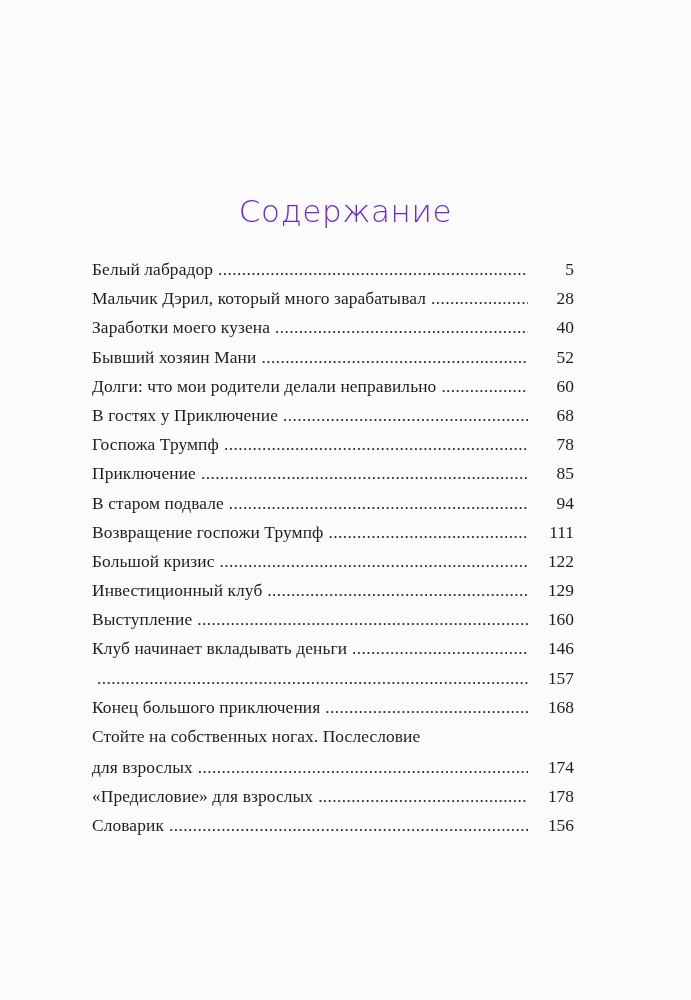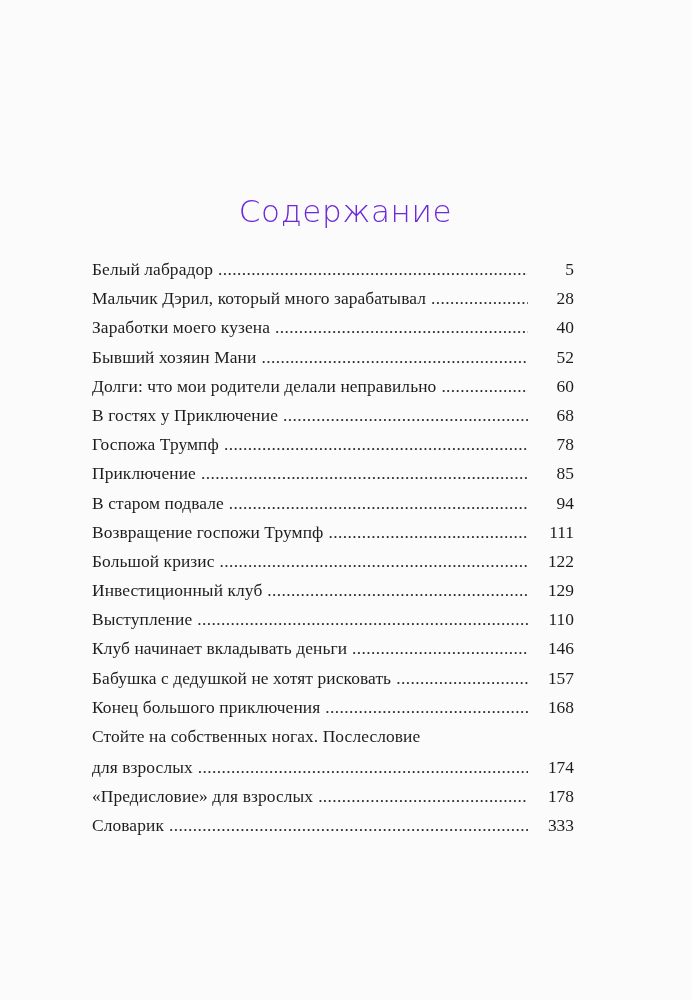--- a/index.html
+++ b/index.html
@@ -178,33 +178,32 @@
         <div class="toc-row">
           <span class="toc-label">Инвестиционный клуб</span>
           <span class="toc-leader"></span>
           <span class="toc-page">129</span>
         </div>
       </div>
       <div class="toc-entry">
         <div class="toc-row">
           <span class="toc-label">Выступление</span>
           <span class="toc-leader"></span>
-          <span class="toc-page">110</span>
+          <span class="toc-page">160</span>
         </div>
       </div>
       <div class="toc-entry">
         <div class="toc-row">
           <span class="toc-label">Клуб начинает вкладывать деньги</span>
           <span class="toc-leader"></span>
           <span class="toc-page">146</span>
         </div>
       </div>
       <div class="toc-entry">
         <div class="toc-row">
-          <span class="toc-label">Бабушка с дедушкой не хотят рисковать</span>
           <span class="toc-leader"></span>
           <span class="toc-page">157</span>
         </div>
       </div>
       <div class="toc-entry">
         <div class="toc-row">
           <span class="toc-label">Конец большого приключения</span>
           <span class="toc-leader"></span>
           <span class="toc-page">168</span>
         </div>
@@ -225,18 +224,18 @@
         <div class="toc-row">
           <span class="toc-label">«Предисловие» для взрослых</span>
           <span class="toc-leader"></span>
           <span class="toc-page">178</span>
         </div>
       </div>
       <div class="toc-entry">
         <div class="toc-row">
           <span class="toc-label">Словарик</span>
           <span class="toc-leader"></span>
-          <span class="toc-page">333</span>
+          <span class="toc-page">156</span>
         </div>
       </div>
     </div>
 
 </div>
 
 </body></html>

